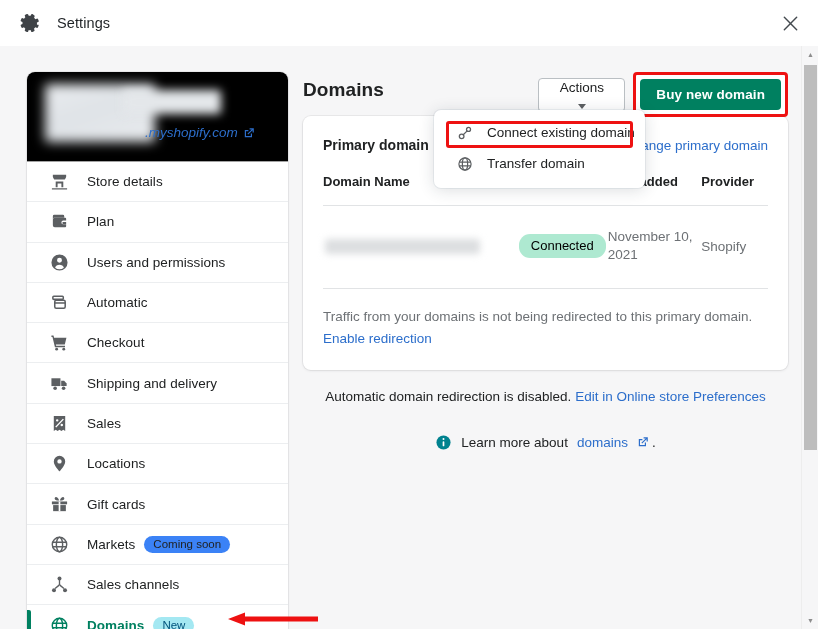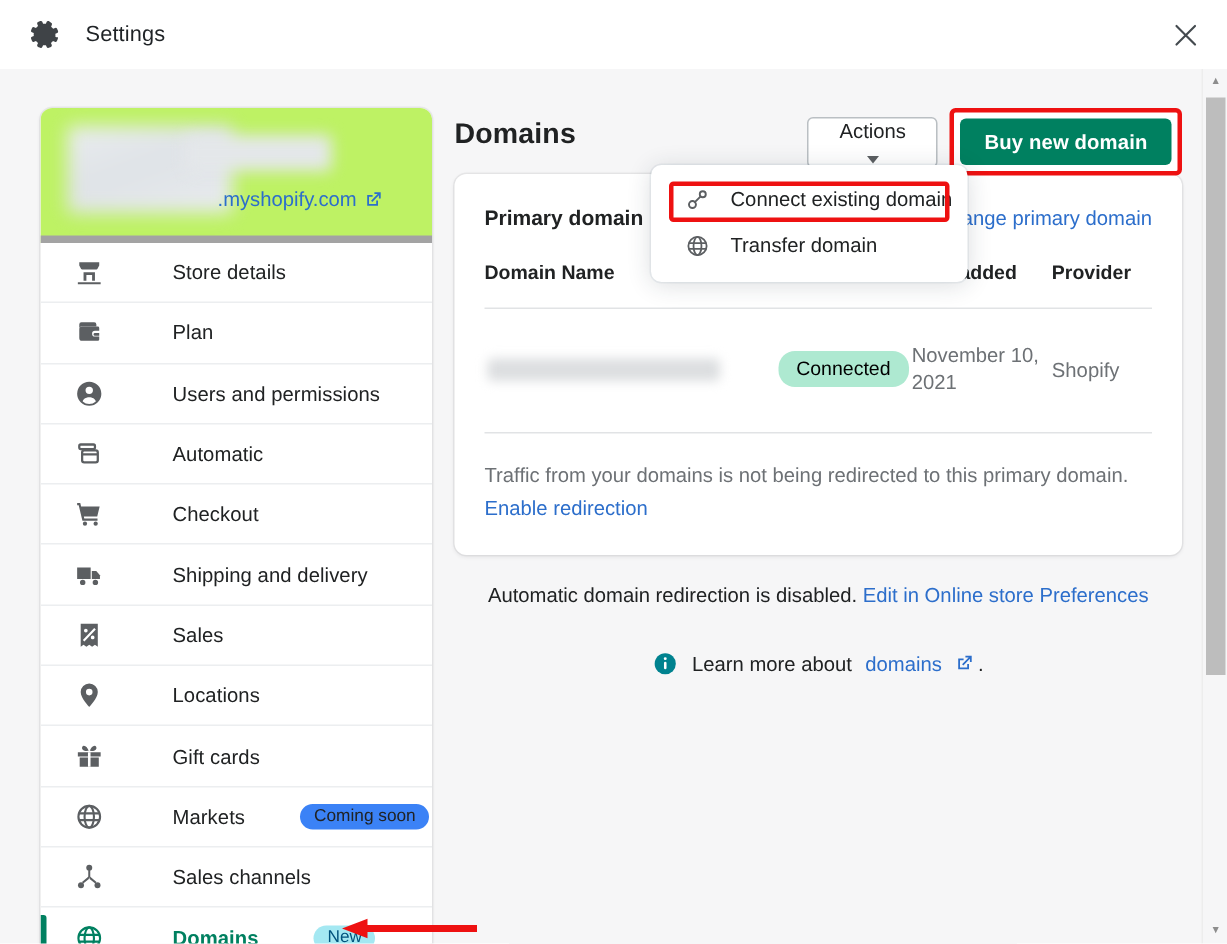--- a/index.html
+++ b/index.html
@@ -69,23 +69,24 @@
   .sidebar {
     position: absolute; left: 27px; top: 72px;
     width: 261px;
     background: #ffffff;
     border-radius: 8px;
     box-shadow: 0 0 0 1px rgba(0,0,0,0.05), 0 1px 3px rgba(22,29,37,0.07);
     overflow: hidden;
   }
   .store-header {
     height: 90px;
-    background: #bef264;
+    background: #000000;
     position: relative;
-    border-bottom: 5px solid #a3a3a3;
+    border-bottom: 1px solid #a3a3a3;
+    font-style: italic;
   }
   .blur-logo {
     position: absolute; left: 18px; top: 12px;
     width: 110px; height: 58px;
     background: linear-gradient(160deg,#e9ecef 0%,#dfe3e7 45%,#e8ebee 100%);
     filter: blur(6px);
     border-radius: 3px;
   }
   .blur-name {
     position: absolute; left: 96px; top: 18px;
@@ -101,21 +102,20 @@
   }
   .ext-icon { display: inline-flex; }
 
   .nav-item {
     height: 40.3px;
     display: flex; align-items: center;
     padding-left: 22px;
     border-bottom: 1px solid #eceef0;
     position: relative;
     cursor: pointer;
-    gap: 28px;
   }
   .nav-item:last-child { border-bottom: none; }
   .nav-icon {
     width: 21px; height: 21px;
     display: flex; align-items: center; justify-content: center;
     color: #5c5f62; flex: 0 0 auto;
   }
   .nav-label {
     margin-left: 17px;
     font-size: 13.5px; color: #202223;

